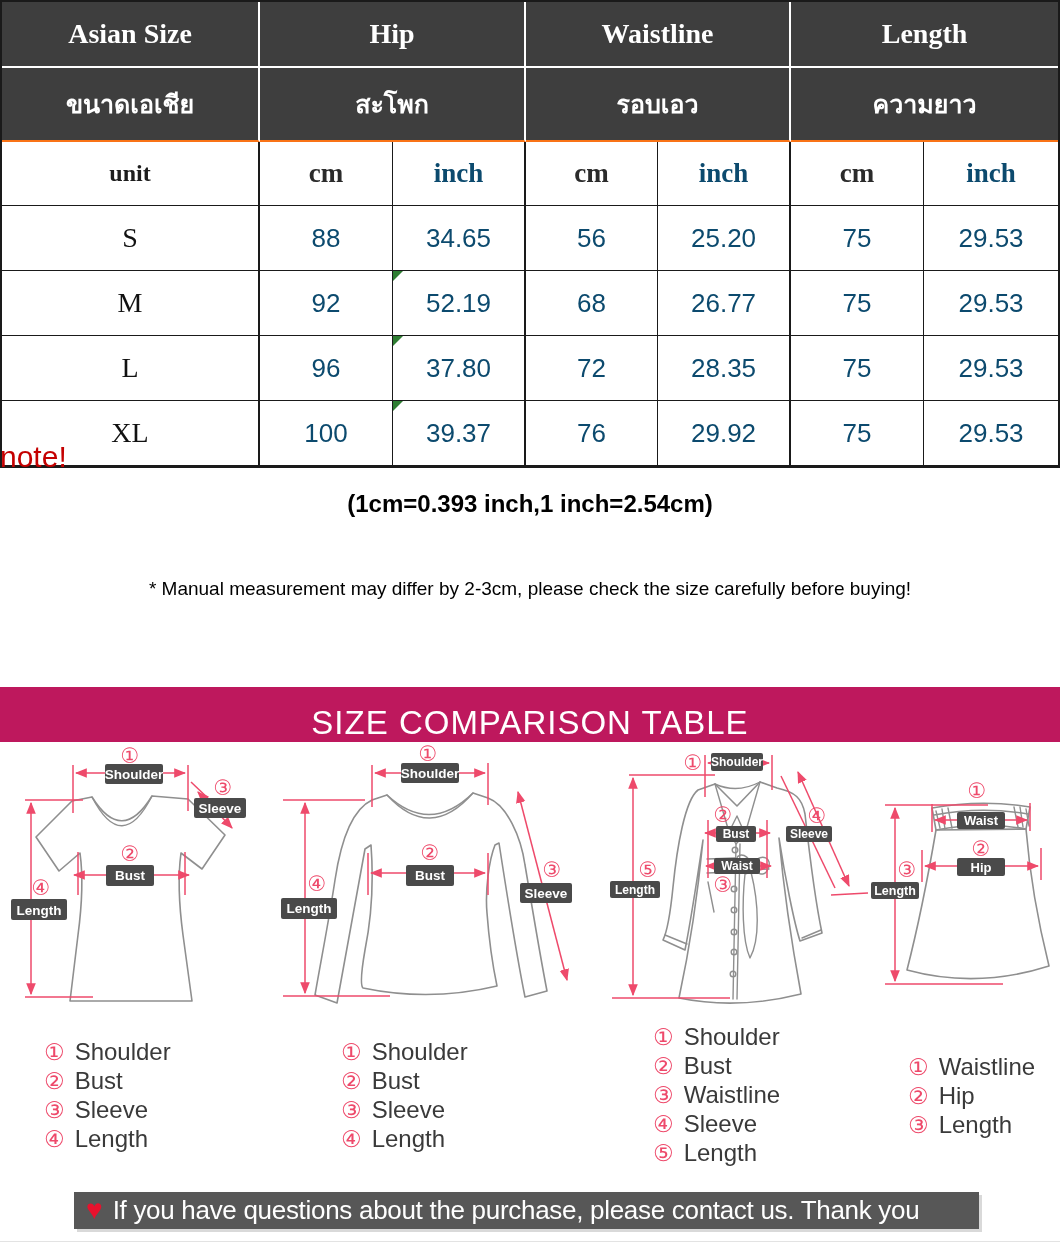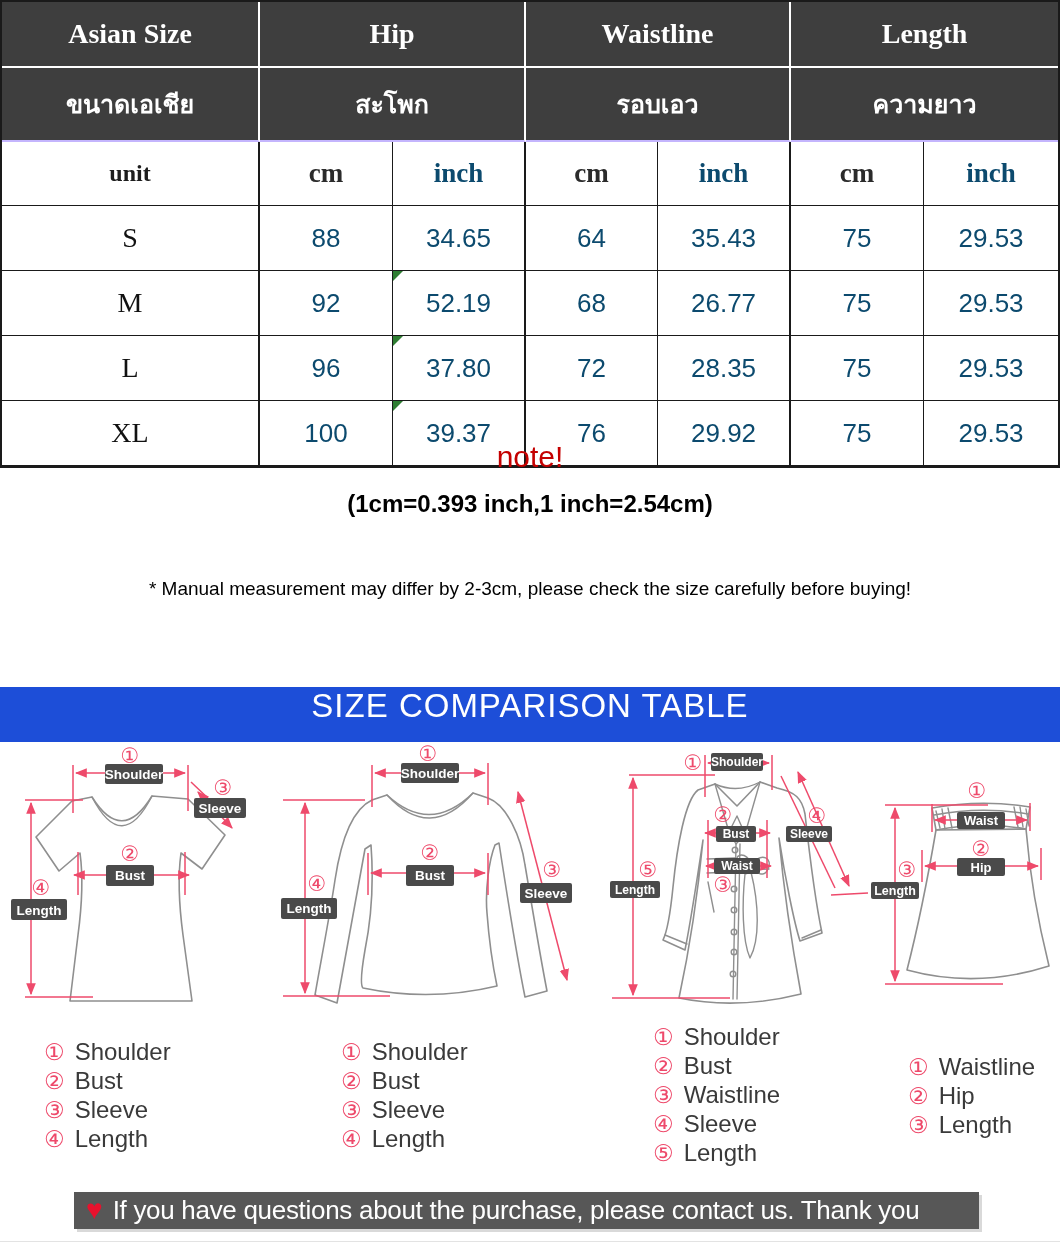--- a/index.html
+++ b/index.html
@@ -5,45 +5,45 @@
   html,body{margin:0;padding:0;background:#fff;}
   .page{position:relative;width:1060px;height:1249px;background:#ffffff;overflow:hidden;
         font-family:"Liberation Sans","DejaVu Sans",sans-serif;}
 
   
   .table-wrap{position:absolute;left:0;top:0;width:1056px;border:2px solid #1a1a1a;}
   table.size-table{border-collapse:separate;border-spacing:0;table-layout:fixed;width:1056px;}
   table.size-table td{padding:16px;text-align:center;vertical-align:middle;overflow:hidden;}
   td.dark{background:#3e3e3e;color:#fff;border-right:2px solid #fff;border-bottom:2px solid #fff;
           font-family:"Liberation Serif","DejaVu Serif",serif;font-weight:bold;font-size:28px;}
-  tr.hrow-th td.dark{border-bottom:2px solid #c4b5fd;font-family:Liberation Mono, monospace;font-size:25px;}
+  tr.hrow-th td.dark{border-bottom:2px solid #f97316;font-family:Liberation Mono, monospace;font-size:25px;}
   td.dark.lastcol{border-right:none;}
   td.cell{border-right:1px solid #1a1a1a;border-bottom:1px solid #1a1a1a;position:relative;}
   td.cell.lastcol{border-right:none;}
   tr.lastrow td.cell{border-bottom:none;}
   td.gsep{border-right:2px solid #1a1a1a;}
   .unit-label{font-family:"Liberation Serif","DejaVu Serif",serif;font-weight:bold;font-size:24px;color:#1c1c1c;}
   .cmhead{font-family:"Liberation Serif","DejaVu Serif",serif;font-weight:bold;font-size:27px;color:#2b2b2b;margin-left:46px;}
   .inhead{font-family:"Liberation Serif","DejaVu Serif",serif;font-weight:bold;font-size:27px;color:#0c4a6e;}
   .sizename{font-family:"Liberation Serif","DejaVu Serif",serif;font-size:28px;color:#111;}
   .numval{font-size:26px;color:#0c4a6e;}
   .corner{position:absolute;left:0;top:0;width:0;height:0;
           border-top:10px solid #2e7d32;border-right:10px solid transparent;}
 
   
-  .note-title{position:absolute;left:0;top:440px;width:1060px;text-align:center;
+  .note-title{position:absolute;left:0;top:440px;width:1060px;text-align:left;
               color:#c40000;font-size:30px;font-weight:500;}
   .note-conv{position:absolute;left:0;top:490px;width:1060px;text-align:center;
              color:#000;font-size:24px;font-weight:bold;}
   .note-lines{position:absolute;left:0;top:575px;width:1060px;text-align:center;
               color:#000;font-size:19px;line-height:28px;}
 
   
-  .banner{position:absolute;left:0;top:687px;width:1060px;height:55px;background:#1d4ed8;
-          display:flex;align-items:flex-start;justify-content:center;}
+  .banner{position:absolute;left:0;top:687px;width:1060px;height:55px;background:#be185d;
+          display:flex;align-items:flex-end;justify-content:center;}
   .banner span{color:#fff;font-size:33px;letter-spacing:1px;}
 
   
   svg{position:absolute;overflow:visible;}
   svg text{font-family:"Liberation Sans","DejaVu Sans",sans-serif;}
   .garment{fill:#ffffff;stroke:#8f8f8f;stroke-width:1.6;stroke-linejoin:round;}
   .gline{fill:none;stroke:#8f8f8f;stroke-width:1.4;stroke-linejoin:round;stroke-linecap:round;}
   .pink{stroke:#ee4a6b;stroke-width:1.5;fill:none;}
   .lblbox{fill:#4a4a4a;}
   .lbltxt{fill:#fff;font-weight:bold;font-size:13.5px;text-anchor:middle;}
@@ -97,22 +97,22 @@
       <td class="cell gsep inhead">inch</td>
       <td class="cell cmhead">cm</td>
       <td class="cell gsep inhead">inch</td>
       <td class="cell cmhead">cm</td>
       <td class="cell inhead lastcol">inch</td>
     </tr>
     <tr style="height:45px">
       <td class="cell gsep sizename">S</td>
       <td class="cell numval">88</td>
       <td class="cell gsep numval">34.65</td>
-      <td class="cell numval">64</td>
-      <td class="cell gsep numval">35.43</td>
+      <td class="cell numval">56</td>
+      <td class="cell gsep numval">25.20</td>
       <td class="cell numval">75</td>
       <td class="cell numval lastcol">29.53</td>
     </tr>
     <tr style="height:45px">
       <td class="cell gsep sizename">M</td>
       <td class="cell numval">92</td>
       <td class="cell gsep numval"><span class="corner"></span><span>52.19</span></td>
       <td class="cell numval">68</td>
       <td class="cell gsep numval">26.77</td>
       <td class="cell numval">75</td>

